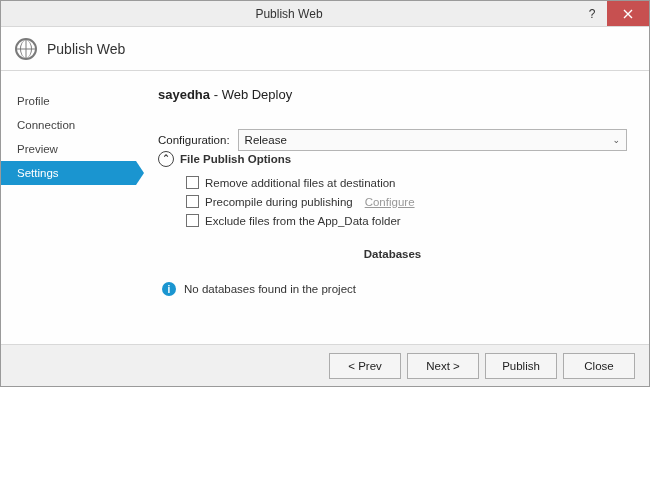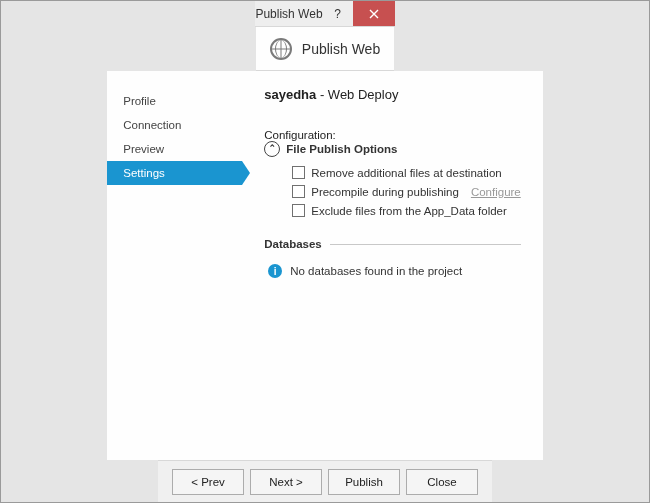--- a/index.html
+++ b/index.html
@@ -1,21 +1,20 @@
 <!DOCTYPE html>
 <html><head>
 <meta charset="utf-8">
 <style>
   * { box-sizing: border-box; font-family: "Segoe UI", Arial, sans-serif; }
   body { margin: 0; background: #fff; }
   .window {
-    width: 650px; height: 503px; border: 1px solid #9a9a9a;
+    width: 650px; height: 387px; border: 1px solid #9a9a9a;
     display: flex; flex-direction: column; background: #e5e5e5;
     position: relative;
-    align-items: center;
   }
   .titlebar {
     height: 26px; background: #eeeeee; display: flex; align-items: center;
     border-bottom: 1px solid #d8d8d8; position: relative;
   }
   .titlebar-title {
     flex: 1; text-align: center; font-size: 12px; color: #333;
   }
   .tb-btns { display: flex; height: 100%; }
   .tb-btn {
@@ -94,21 +93,21 @@
 
   .opts { padding-left: 28px; }
   .chk-row { display: flex; align-items: center; gap: 6px; padding: 3px 0; }
   .chk {
     width: 13px; height: 13px; border: 1px solid #707070; background: #fff;
   }
   .cfg-link { color: #999; text-decoration: underline; margin-left: 6px; cursor: pointer; }
 
   .section-hd {
     font-weight: 600; margin-top: 18px; margin-bottom: 10px;
-    display: flex; align-items: center; gap: 8px;
+    display: flex; align-items: center; gap: 8px; flex-direction: column;
   }
   .section-hd .line { flex:1; height:1px; background:#c8c8c8; }
 
   .info-row { display: flex; align-items: center; gap: 8px; padding: 4px 0 4px 4px; }
   .info-icon {
     width: 14px; height: 14px; border-radius: 50%; background: #1a95d0;
     color: #fff; font-size: 10px; font-weight: 700; display: flex;
     align-items: center; justify-content: center;
   }
 
@@ -159,20 +158,24 @@
     <div class="main">
 
       <div class="profile-name">
         <b>sayedha</b>
         <span> - </span>
         <span>Web Deploy</span>
       </div>
 
       <div class="cfg-row">
         <span class="cfg-label">Configuration:</span>
+        <div class="cfg-select">
+          <span>Release</span>
+          <span class="chev">⌄</span>
+        </div>
       </div>
 
       <div class="expander-hd">
         <span class="chev-circle">
             <span>⌃</span>
           </span>
         <span>File Publish Options</span>
       </div>
 
       <div class="opts">

